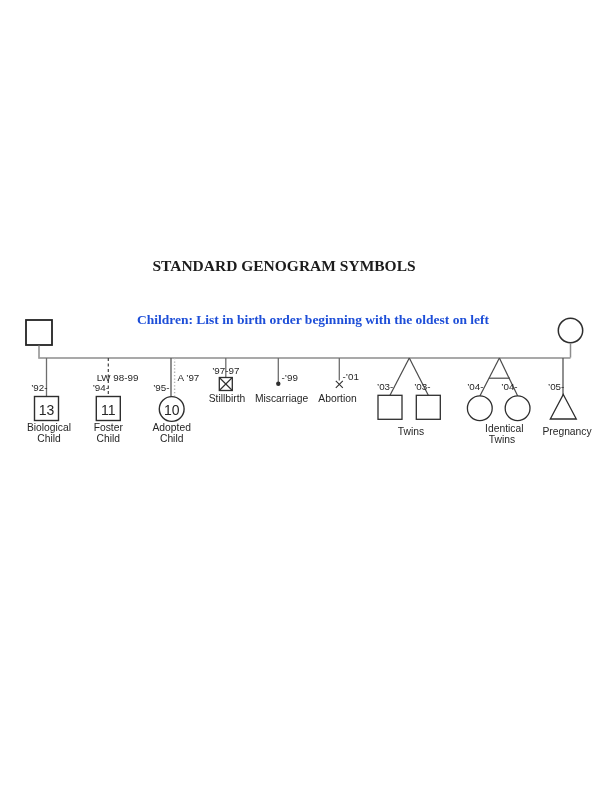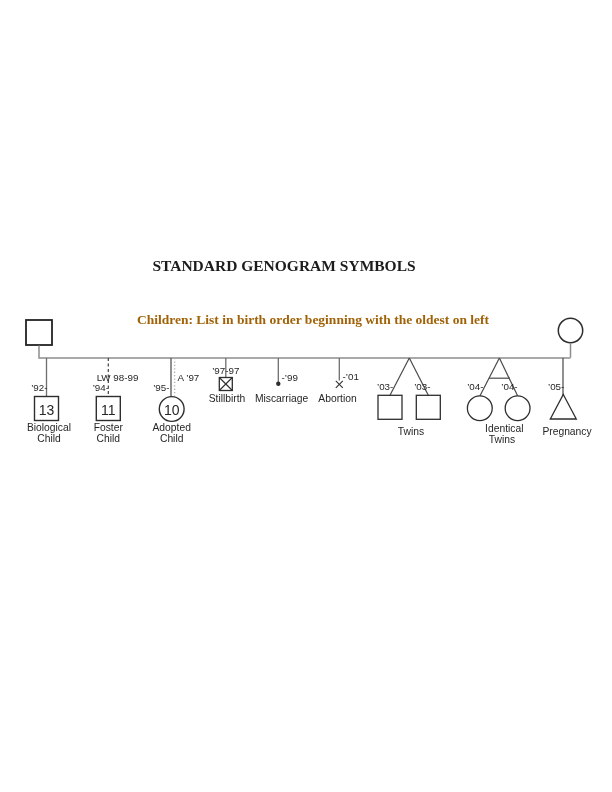--- a/index.html
+++ b/index.html
@@ -4,21 +4,21 @@
 <style>
   html,body{margin:0;padding:0;}
   body{width:612px;height:792px;background:#ffffff;position:relative;overflow:hidden;
        font-family:"Liberation Sans",sans-serif;}
   .page{position:absolute;inset:0;background:#ffffff;}
   .doc-title{position:absolute;top:257px;left:284px;transform:translateX(-50%);
     font-family:"Liberation Serif","DejaVu Serif",serif;font-weight:bold;
     font-size:15.5px;color:#1c1c1c;white-space:nowrap;}
   .doc-subtitle{position:absolute;top:312px;left:313px;transform:translateX(-50%);
     font-family:"Liberation Serif","DejaVu Serif",serif;font-weight:bold;
-    font-size:13.5px;color:#a16207;white-space:nowrap;}
+    font-size:13.5px;color:#1d4ed8;white-space:nowrap;}
   svg{position:absolute;top:0;left:0;}
   svg text{fill:#262626;font-family:"Liberation Sans",sans-serif;}
   .yr{font-size:9.8px;}
   .cap{font-size:10.3px;}
   .num{font-size:14px;}
 </style>
 </head>
 <body>
 
 <div class="page">

